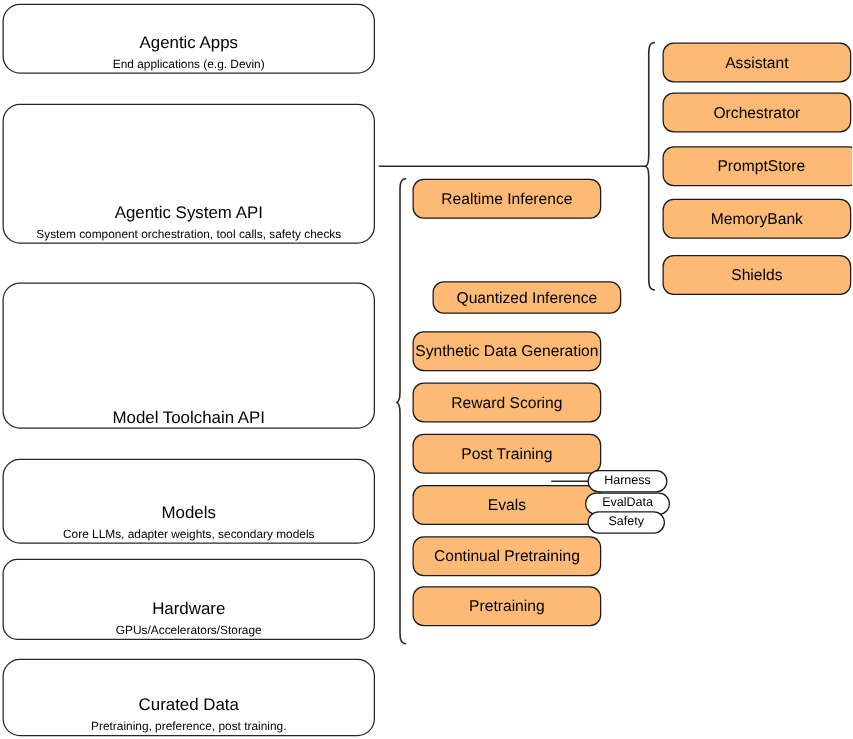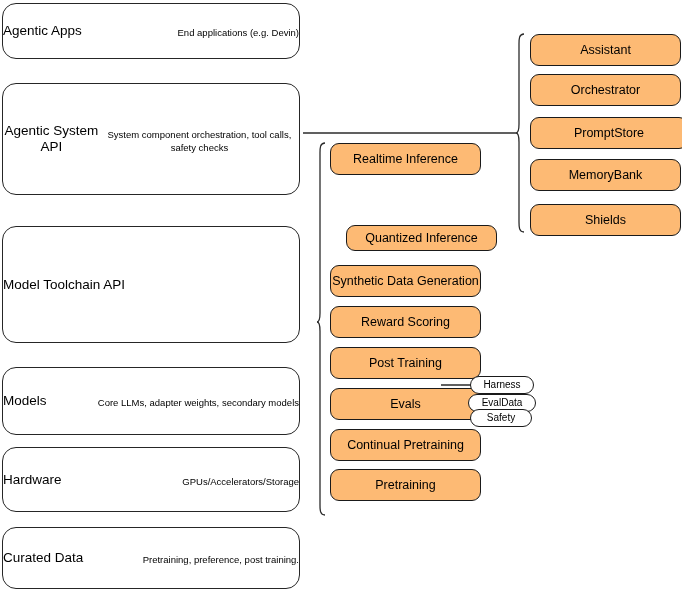--- a/index.html
+++ b/index.html
@@ -19,23 +19,23 @@
     background: #ffffff;
     overflow: hidden;
   }
   .stack-box {
     position: absolute;
     box-sizing: border-box;
     border: 1.3px solid #262626;
     border-radius: 14px;
     background: #ffffff;
     display: flex;
-    flex-direction: row;
+    flex-direction: column;
     align-items: center;
-    justify-content: space-between;
+    justify-content: flex-end;
     text-align: center;
   }
   .stack-box .title {
     font-size: 13.5px;
     line-height: 16px;
     color: #000000;
   }
   .stack-box .subtitle {
     font-size: 9.5px;
     line-height: 13px;
@@ -126,21 +126,21 @@
 
   <div class="stack-box" style="left:2px; top:226px; width:298px; height:117px;">
     <div class="title">Model Toolchain API</div>
   </div>
 
   <div class="stack-box" style="left:2px; top:367px; width:298px; height:68px;">
     <div class="title">Models</div>
     <div class="subtitle">Core LLMs, adapter weights, secondary models</div>
   </div>
 
-  <div class="stack-box" style="left:2px; top:447px; width:298px; height:65px;">
+  <div class="stack-box" style="left:2px; top:447px; width:298px; height:65px;border-radius:12px;">
     <div class="title">Hardware</div>
     <div class="subtitle">GPUs/Accelerators/Storage</div>
   </div>
 
   <div class="stack-box" style="left:2px; top:527px; width:298px; height:62px;">
     <div class="title">Curated Data</div>
     <div class="subtitle">Pretraining, preference, post training.</div>
   </div>
 
   <div class="cap-box" style="left:330px; top:143px; width:151px; height:32px;">

